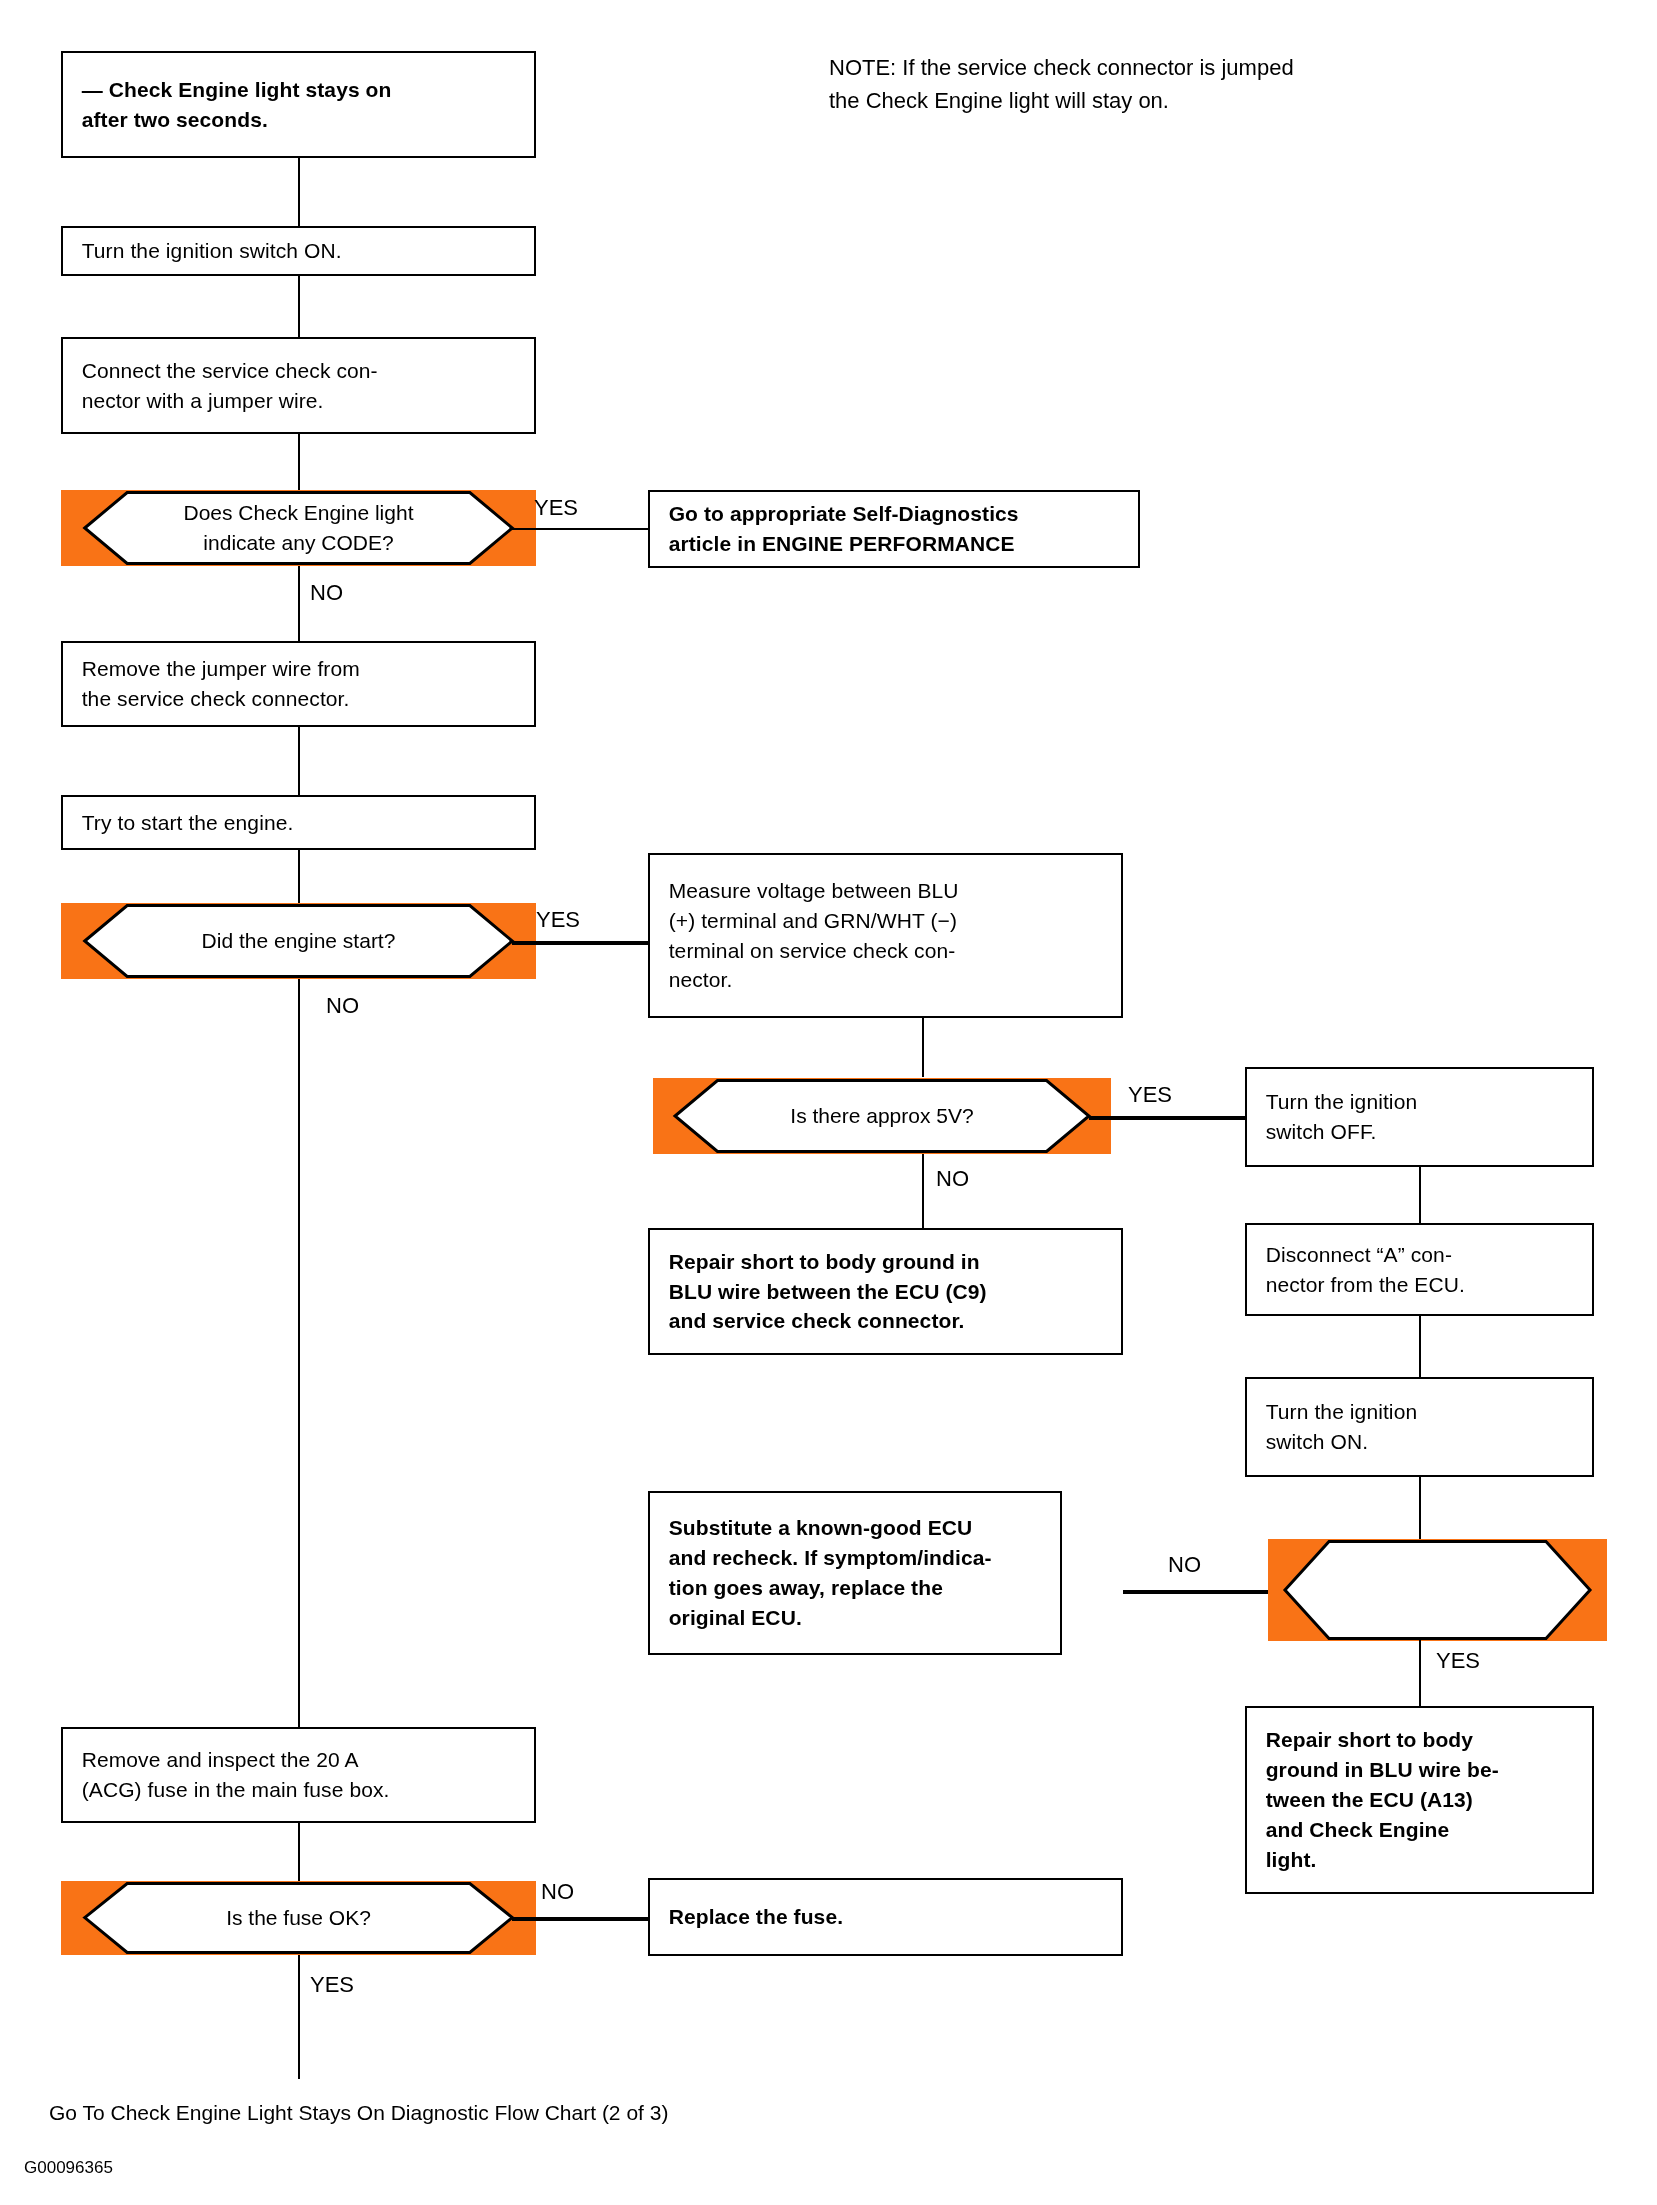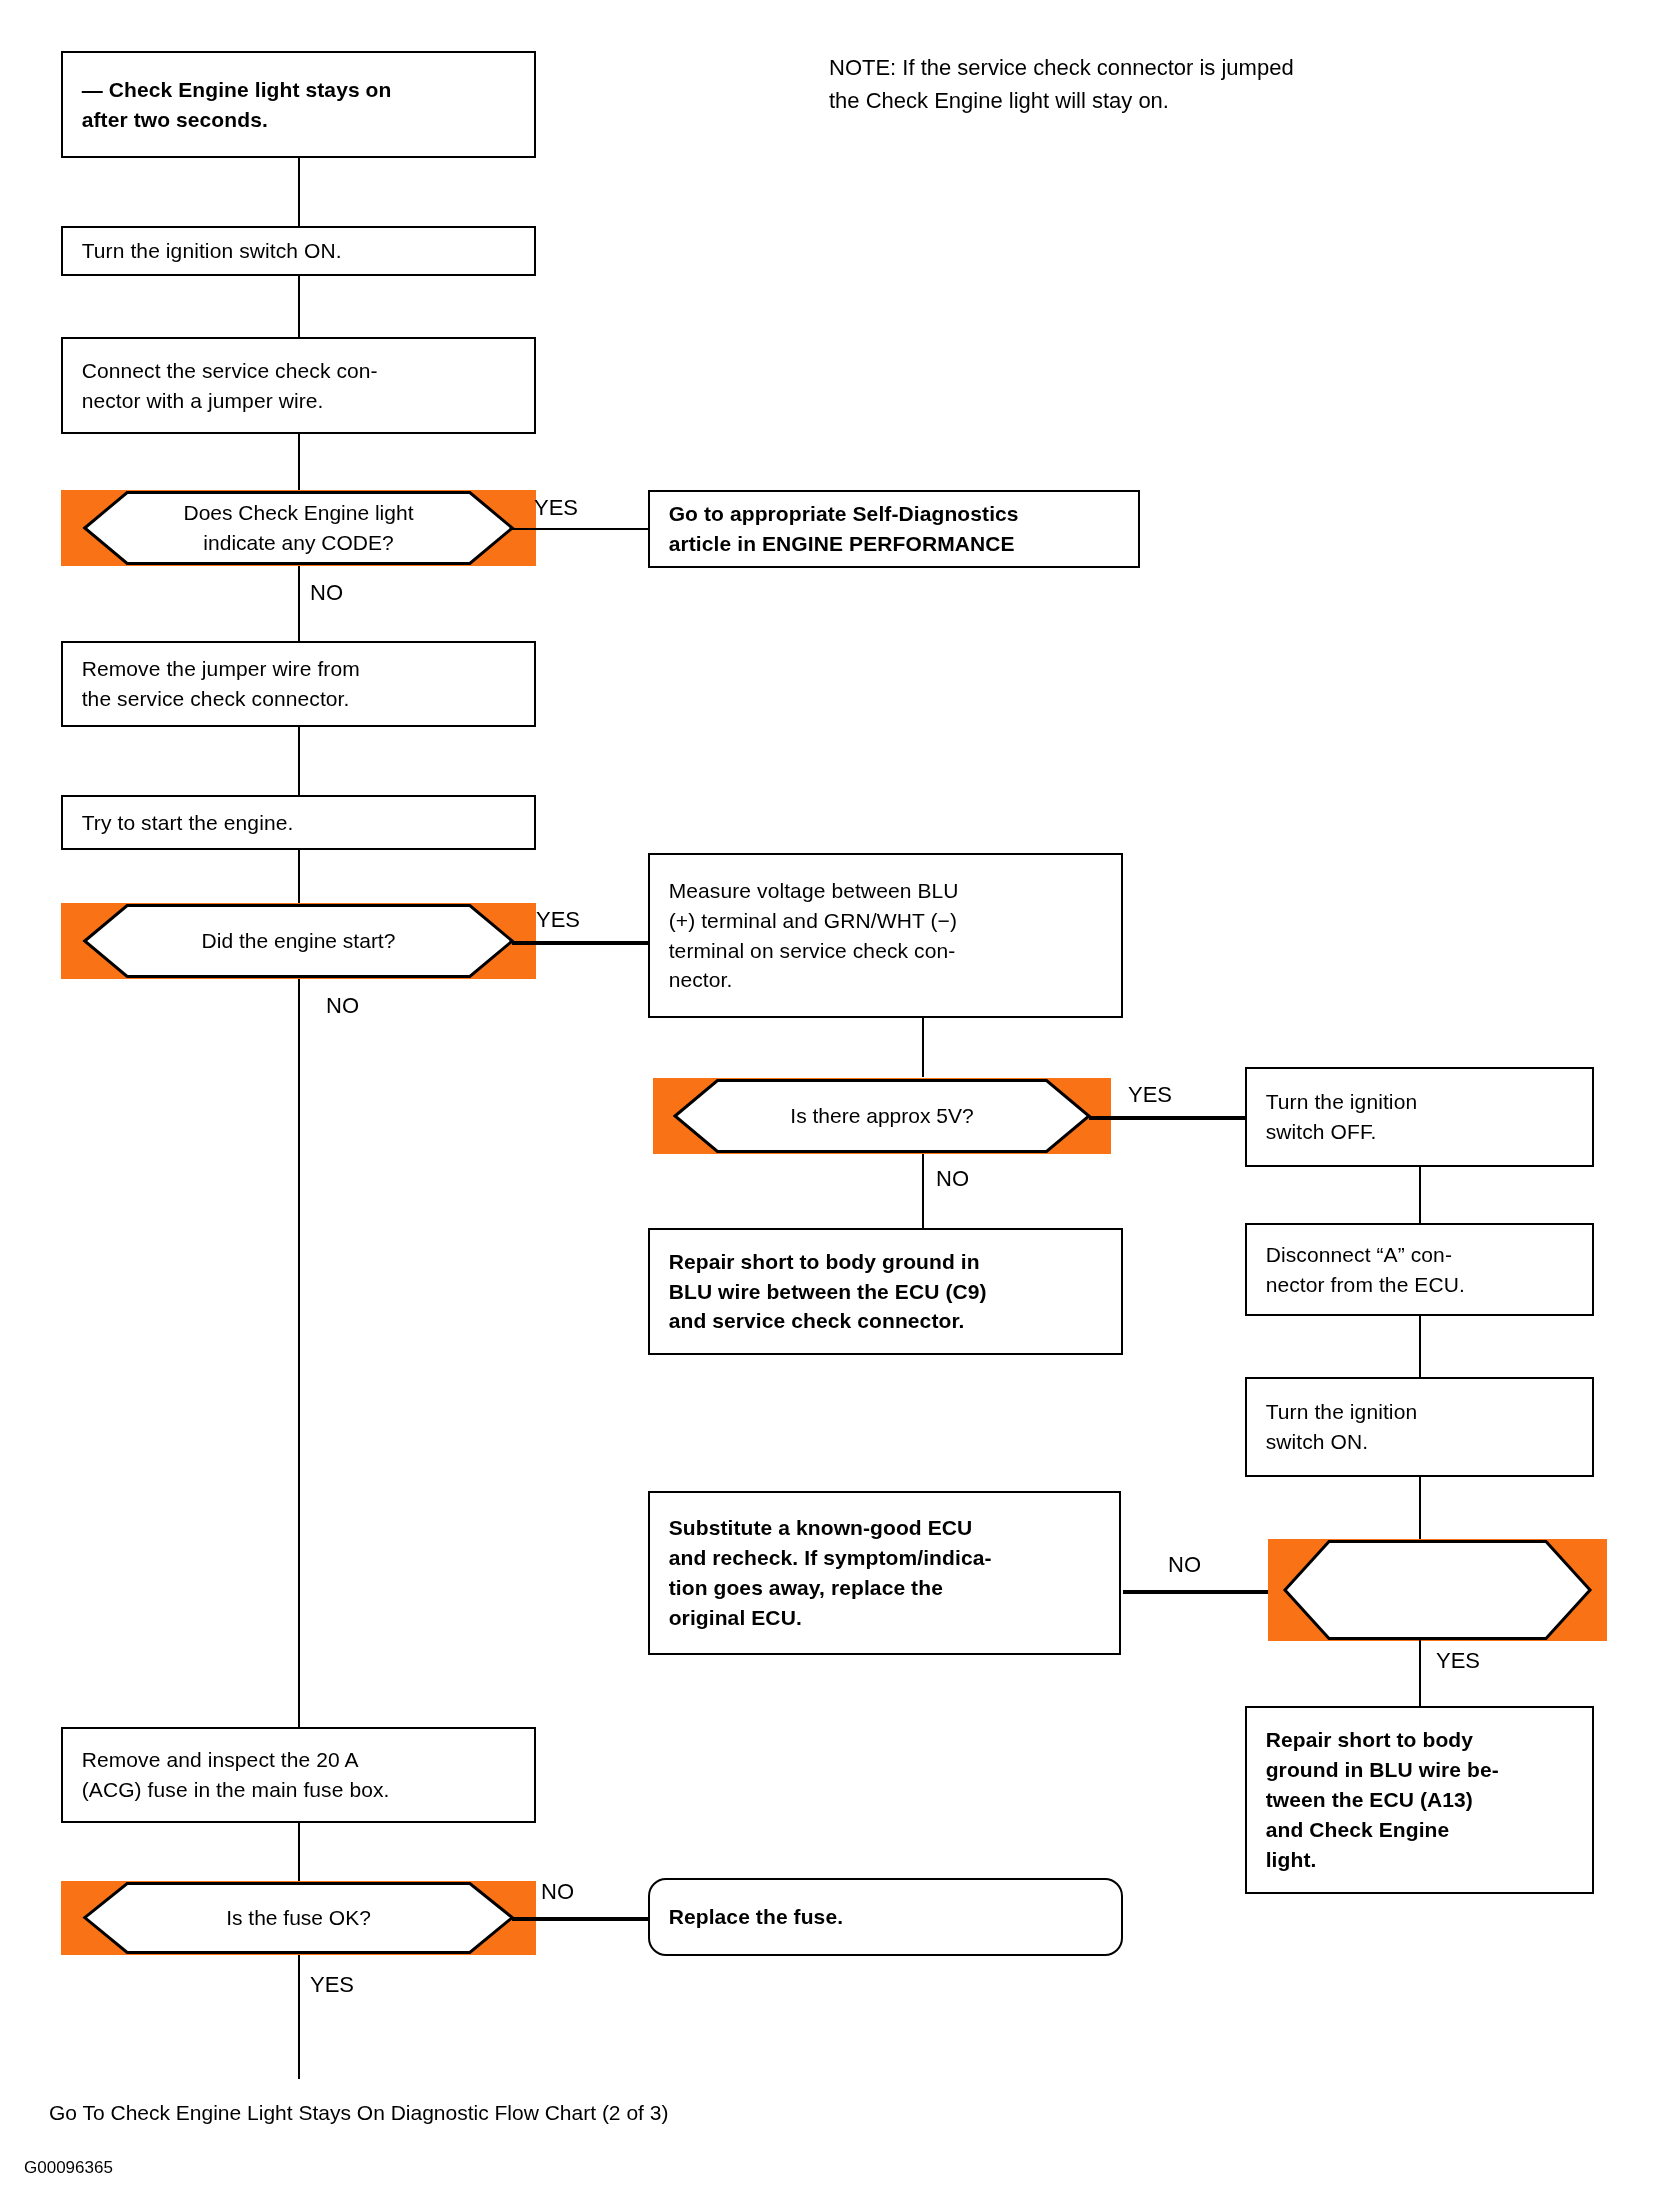--- a/index.html
+++ b/index.html
@@ -219,21 +219,21 @@
 nector from the ECU.</div>
   </div>
   <div class="vline" style="left:1419px; top:1316px; height:61px;"></div>
 
   <div class="node box" style="left:1245px; top:1377px; width:349px; height:100px;">
     <div class="txt" style="white-space: pre-line;">Turn  the  ignition
 switch ON.</div>
   </div>
   <div class="vline" style="left:1419px; top:1477px; height:113px;"></div>
 
-  <div class="node box bold just" style="left:648px; top:1491px; width:473px; height:164px;">
+  <div class="node box bold just" style="left:648px; top:1491px; width:414px; height:164px;">
     <div class="txt" style="white-space: pre-line;">Substitute a known-good ECU
 and recheck. If symptom/indica-
 tion goes away, replace the
 original ECU.</div>
   </div>
   <div class="hline thick" style="left:1123px; top:1590px; width:146px;"></div>
   <div class="branch" style="left:1168px; top:1554px;">NO</div>
 
   <div class="node hex" style="left:1268px; top:1539px; width:339px; height:102px;">
     <svg viewBox="0 0 400 120" preserveAspectRatio="none">
@@ -259,21 +259,21 @@
   <div class="node hex" style="left:61px; top:1881px; width:475px; height:74px;">
     <svg viewBox="0 0 560 87" preserveAspectRatio="none">
       <polygon points="28,43 78,3 482,3 532,43 482,84 78,84" fill="#ffffff" stroke="#000000" stroke-width="3" vector-effect="non-scaling-stroke"></polygon>
     </svg>
     <div class="txt" style="white-space: pre-line;">Is the fuse OK?</div>
   </div>
   <div class="hline thick" style="left:512px; top:1917px; width:136px;"></div>
   <div class="branch" style="left:541px; top:1881px;">NO</div>
   <div class="branch" style="left:310px; top:1974px;">YES</div>
 
-  <div class="node box bold center" style="left:648px; top:1878px; width:475px; height:78px;border-radius:18px;">
+  <div class="node box bold center" style="left:648px; top:1878px; width:475px; height:78px;">
     <div class="txt" style="white-space: pre-line;">Replace the fuse.</div>
   </div>
 
   <div class="footer-link" style="left:49px; top:2101px;">Go To Check Engine Light Stays On Diagnostic Flow Chart (2 of 3)</div>
   <div class="doc-id" style="left:24px; top:2158px;">G00096365</div>
 
 </div>
 
 
 </body></html>

